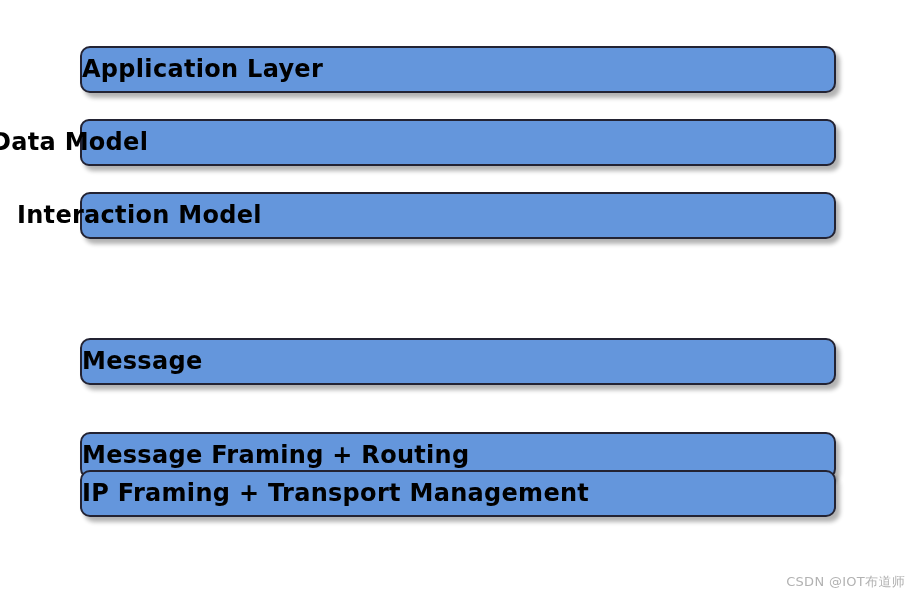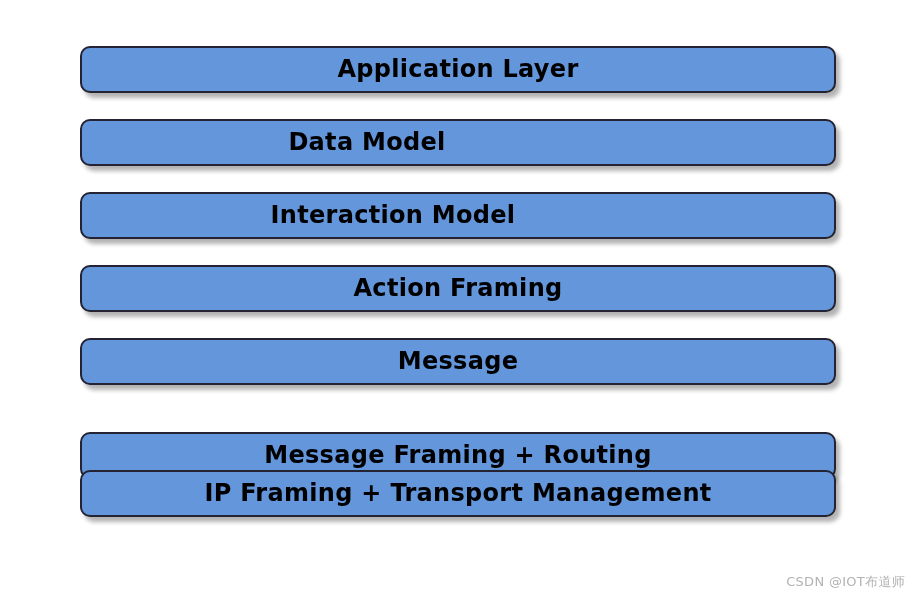--- a/index.html
+++ b/index.html
@@ -26,24 +26,24 @@
     left: 80px;
     width: 756px;
     height: 47px;
     box-sizing: border-box;
     background: var(--box-fill, #6496DC);
     border: 2px solid var(--box-border, #232333);
     border-radius: 10px;
     box-shadow: 4px 5px 4px rgba(0, 0, 0, 0.30);
     display: flex;
     align-items: center;
-    justify-content: center;
+    justify-content: flex-start;
   }
   .b1 { top: 46px; }
-  .b2 { top: 119px; }
+  .b2 { top: 119px; border-radius: 9px; }
   .b3 { top: 192px; }
   .b4 { top: 265px; }
   .b5 { top: 338px; }
   .b6 { top: 432px; }
   .b7 { top: 470px; }
 
   .layer-label {
     color: var(--text, #000000);
     font-size: 24px;
     font-weight: bold;
@@ -76,23 +76,20 @@
   </div>
 
   <div class="layer-box b2">
     <span class="layer-label">Data Model</span>
   </div>
 
   <div class="layer-box b3">
     <span class="layer-label">Interaction Model</span>
   </div>
 
-  <div class="layer-box b4">
-    <span class="layer-label">Action Framing</span>
-  </div>
 
   <div class="layer-box b5">
     <span class="layer-label">Message</span>
   </div>
 
   <div class="layer-box b6">
     <span class="layer-label">Message Framing + Routing</span>
   </div>
 
   <div class="layer-box b7">

